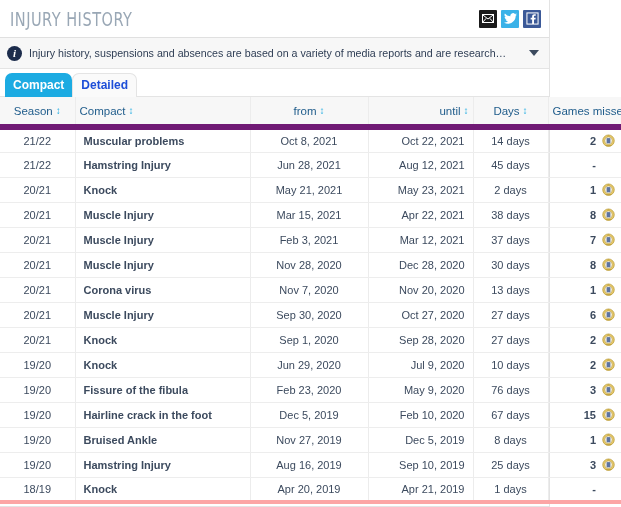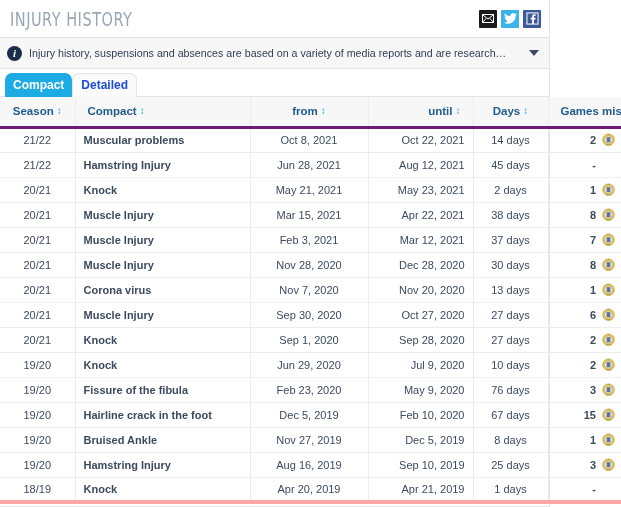--- a/index.html
+++ b/index.html
@@ -131,25 +131,25 @@
   table.injury {
     width: 621px;
     border-collapse: collapse;
     table-layout: fixed;
     font-size: 11px;
   }
   table.injury th {
     background: #f7f7f7;
     color: #1f5c8b;
     font-size: 11.5px;
-    font-weight: bold;
+    font-weight: normal;
     height: 30px;
-    border-bottom: 3px solid #701a75;
+    border-bottom: 6px solid #701a75;
     border-right: 1px solid #ececec;
-    padding: 0 12px;
+    padding: 0 4px;
     white-space: nowrap;
   }
   table.injury th:last-child { border-right: none; }
   table.injury td {
     height: 25px;
     border-bottom: 1px solid #ededed;
     border-right: 1px solid #ececec;
     padding: 0 8px;
     color: #3c4a5e;
     white-space: nowrap;

